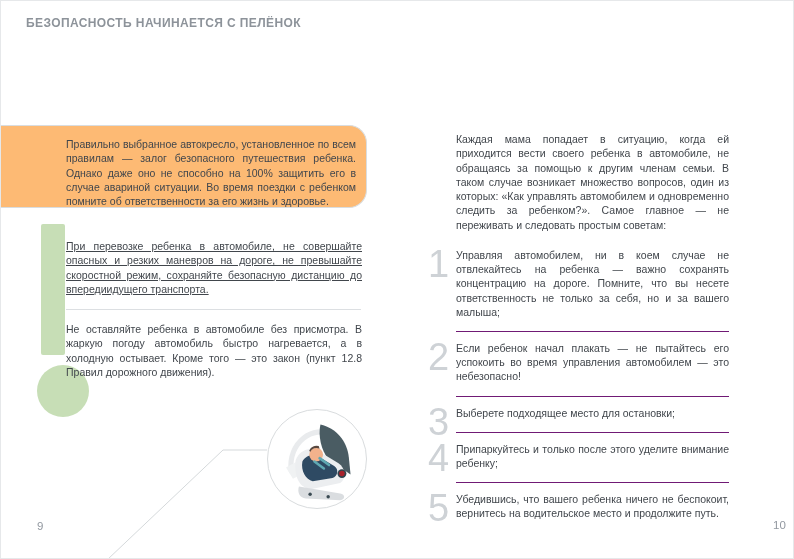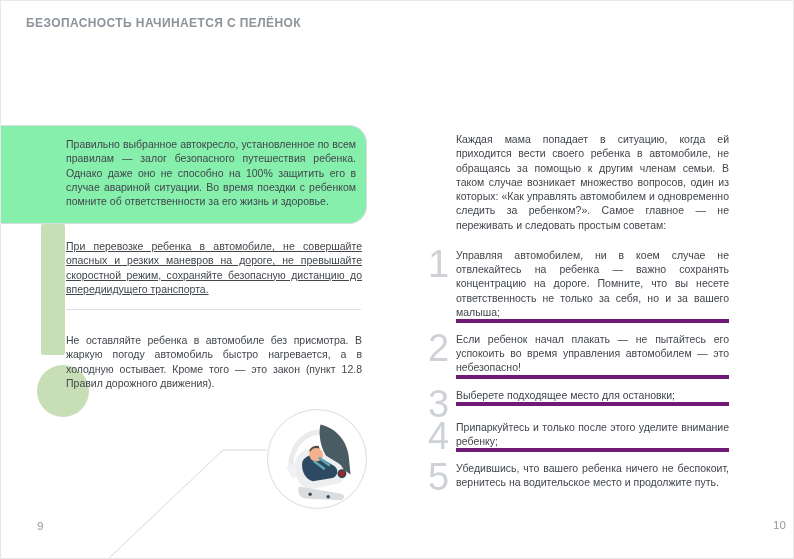--- a/index.html
+++ b/index.html
@@ -10,63 +10,63 @@
   }
   .eyebrow{
     position:absolute;left:25px;top:15px;font-size:12px;font-weight:700;
     letter-spacing:0.4px;color:#8d939a;
   }
   .title{
     position:absolute;left:65px;top:55px;font-size:20px;font-weight:700;
     line-height:30px;color:#7d848b;letter-spacing:0.4px;
   }
   .intro-card{
-    position:absolute;left:-2px;top:124px;width:368px;height:99px;
+    position:absolute;left:-2px;top:124px;width:368px;height:83px;
     box-sizing:border-box;border:1px solid #d9dde0;border-left:none;
-    border-radius:0 18px 18px 0;padding:11px 10px 12px 67px;background:#86efac;
+    border-radius:0 18px 18px 0;padding:11px 10px 12px 67px;background:#fdba74;
   }
   .body-text{
     margin:0;font-size:10.5px;line-height:14.3px;text-align:justify;color:#41464c;
   }
   .excl-bar{
     position:absolute;left:40px;top:223px;width:24px;height:131px;
     background:#c7deb6;border-radius:2px;
   }
   .excl-dot{
     position:absolute;left:36px;top:364px;width:52px;height:52px;
     background:#c7deb6;border-radius:50%;
   }
   .para-1{position:absolute;left:65px;top:238px;width:296px;text-decoration:underline;}
   .divider-left{
     position:absolute;left:65px;top:308px;width:295px;height:0;
     border-top:1px solid #dcdfe2;
   }
-  .para-2{position:absolute;left:65px;top:332px;width:296px;}
+  .para-2{position:absolute;left:65px;top:321px;width:296px;}
   .connector{position:absolute;left:0;top:0;pointer-events:none;}
   .illus-circle{
     position:absolute;left:266px;top:408px;width:100px;height:100px;
     border:1px solid #d9dcde;border-radius:50%;background:#fff;box-sizing:border-box;
   }
   .illus-circle svg{position:absolute;left:6px;top:6px;}
   .pagenum{position:absolute;font-size:11.5px;color:#9298a0;}
   .pagenum-left{left:36px;top:519px;}
   .pagenum-right{left:772px;top:518px;}
   .right-intro{position:absolute;left:455px;top:131px;width:273px;}
   .tips{
     position:absolute;left:427px;top:247px;width:302px;margin:0;padding:0;list-style:none;
   }
   .tip{display:flex;align-items:flex-start;}
   .tip-num{
     flex:none;width:28px;font-size:38px;line-height:32px;font-weight:400;
     color:#ced2d6;letter-spacing:-1px;
   }
   .tip-text{
     margin:0;width:273px;box-sizing:border-box;font-size:10.5px;line-height:14.2px;
-    text-align:justify;color:#41464c;border-bottom:4px solid #701a75;
-    padding-bottom:0;margin-bottom:9px;
+    text-align:justify;color:#41464c;border-bottom:1px solid #701a75;
+    padding-bottom:12px;margin-bottom:9px;
   }
   .tip:last-child .tip-text{border-bottom:none;padding-bottom:0;margin-bottom:16px;}
 </style>
 </head>
 <body>
 
 <div class="page">
 
   <div class="eyebrow">БЕЗОПАСНОСТЬ НАЧИНАЕТСЯ С ПЕЛЁНОК</div>
 

